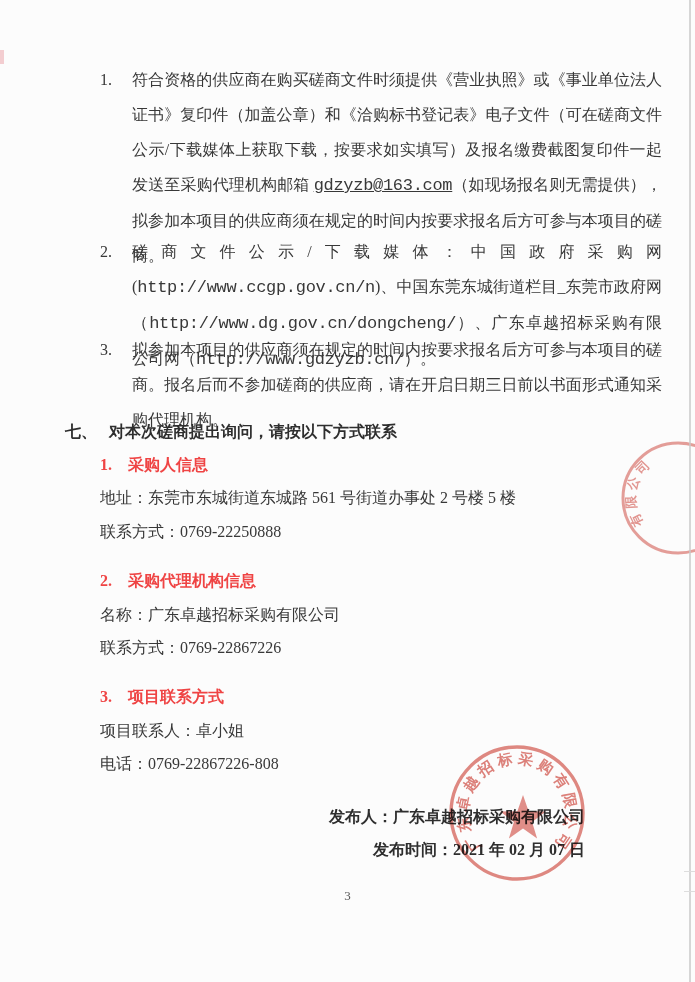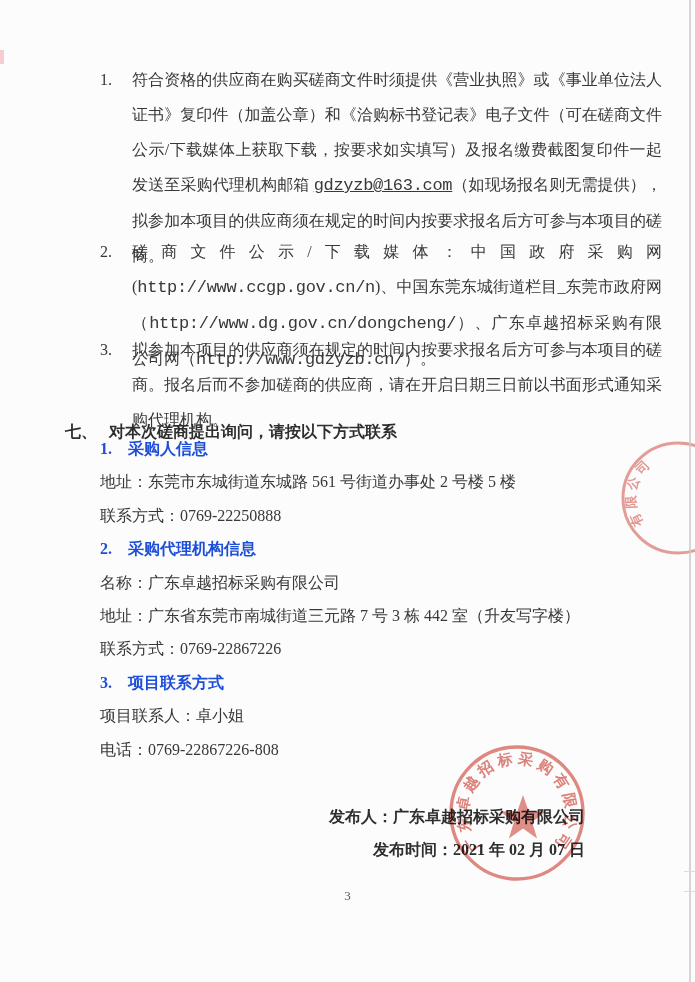--- a/index.html
+++ b/index.html
@@ -7,21 +7,21 @@
         font-family:"Liberation Serif","DejaVu Serif",serif;color:#383838;}
   .li{position:absolute;left:100px;width:530px;padding-left:32px;box-sizing:content-box;
       font-size:16px;line-height:35px;text-align:justify;text-justify:inter-character;}
   .li .num{position:absolute;left:0;top:0;}
   .mono{font-family:"Liberation Mono","DejaVu Sans Mono",monospace;font-size:17px;letter-spacing:-0.3px;}
   .u{text-decoration:underline;}
   #heading{position:absolute;left:65px;top:414px;width:560px;font-size:16px;line-height:36px;
            font-weight:bold;color:#2e2e2e;}
   #heading .hnum{display:inline-block;width:44px;}
   #sections{position:absolute;left:100px;top:432px;width:530px;font-size:16px;line-height:33.4px;}
-  .sec-title{font-weight:bold;color:#1d4ed8;}
+  .sec-title{font-weight:bold;color:#ef4444;margin-top:16px;}
   .sec-title .snum{display:inline-block;width:28px;font-weight:bold;}
   #footer{position:absolute;left:100px;top:800px;width:485px;text-align:right;
           font-size:16px;line-height:33px;font-weight:bold;color:#2e2e2e;}
   #page-number{position:absolute;left:0;top:888px;width:695px;text-align:center;
                font-size:13px;color:#555;}
   .stamp{position:absolute;mix-blend-mode:multiply;opacity:0.88;}
   #main-seal{left:442px;top:738px;}
   #edge-seal{left:598px;top:418px;}
   #page-edge-line{position:absolute;left:689px;top:0;width:2px;height:982px;background:#c9c9c9;opacity:.75;}
   .tick{position:absolute;height:1px;background:#ddd;}
@@ -55,21 +55,20 @@
     <div class="sec-title">
       <span class="snum">1.</span><span>采购人信息</span>
     </div>
     <div>地址：东莞市东城街道东城路 561 号街道办事处 2 号楼 5 楼</div>
     <div>联系方式：0769-22250888</div>
 
     <div class="sec-title">
       <span class="snum">2.</span><span>采购代理机构信息</span>
     </div>
     <div>名称：广东卓越招标采购有限公司</div>
-    <div>地址：广东省东莞市南城街道三元路 7 号 3 栋 442 室（升友写字楼）</div>
     <div>联系方式：0769-22867226</div>
 
     <div class="sec-title">
       <span class="snum">3.</span><span>项目联系方式</span>
     </div>
     <div>项目联系人：卓小姐</div>
     <div>电话：0769-22867226-808</div>
   </div>
 
   <div id="footer">

